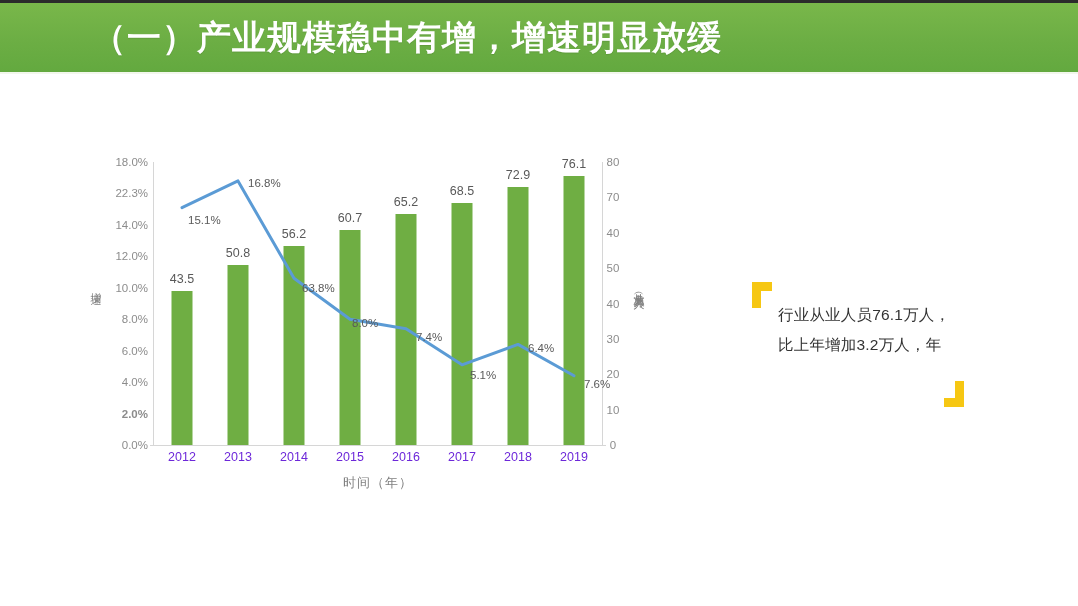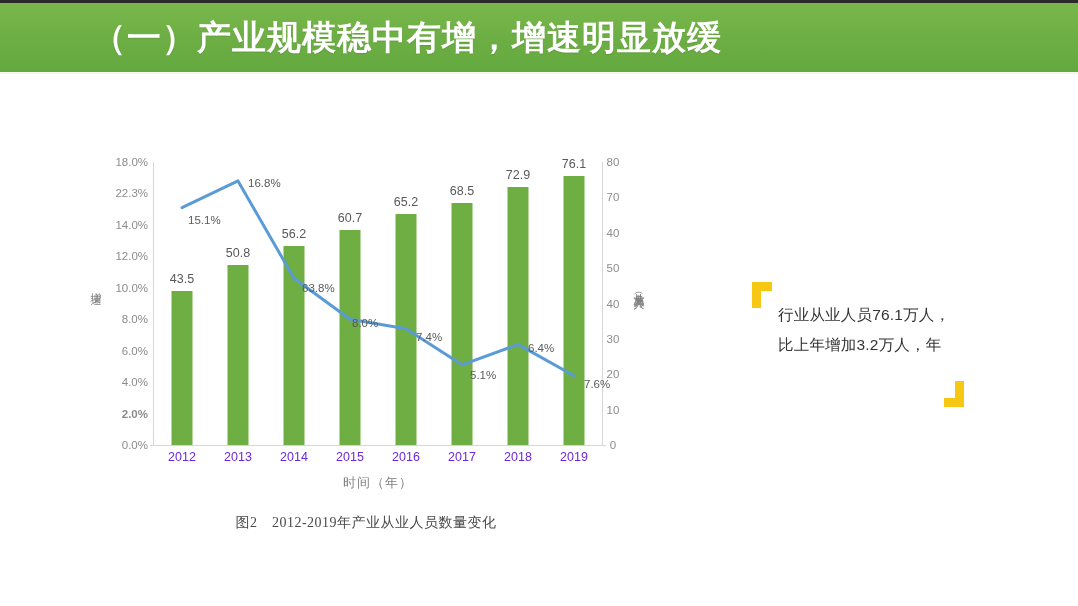--- a/index.html
+++ b/index.html
@@ -246,21 +246,20 @@
         <div class="xtick">2014</div>
         <div class="xtick">2015</div>
         <div class="xtick">2016</div>
         <div class="xtick">2017</div>
         <div class="xtick">2018</div>
         <div class="xtick">2019</div>
       </div>
     <div class="xaxis-title">时间（年）</div>
   </div>
 
-  <div class="fig-caption">图2　2012-2019年产业从业人员数量变化</div>
 
   <div id="callout">
     <span class="corner corner-tl"></span>
     <span class="corner corner-br"></span>
     <div class="callout-text" id="callout-text">
         <div>行业从业人员76.1万人，</div>
         <div>比上年增加3.2万人，年</div>
       </div>
   </div>
 

